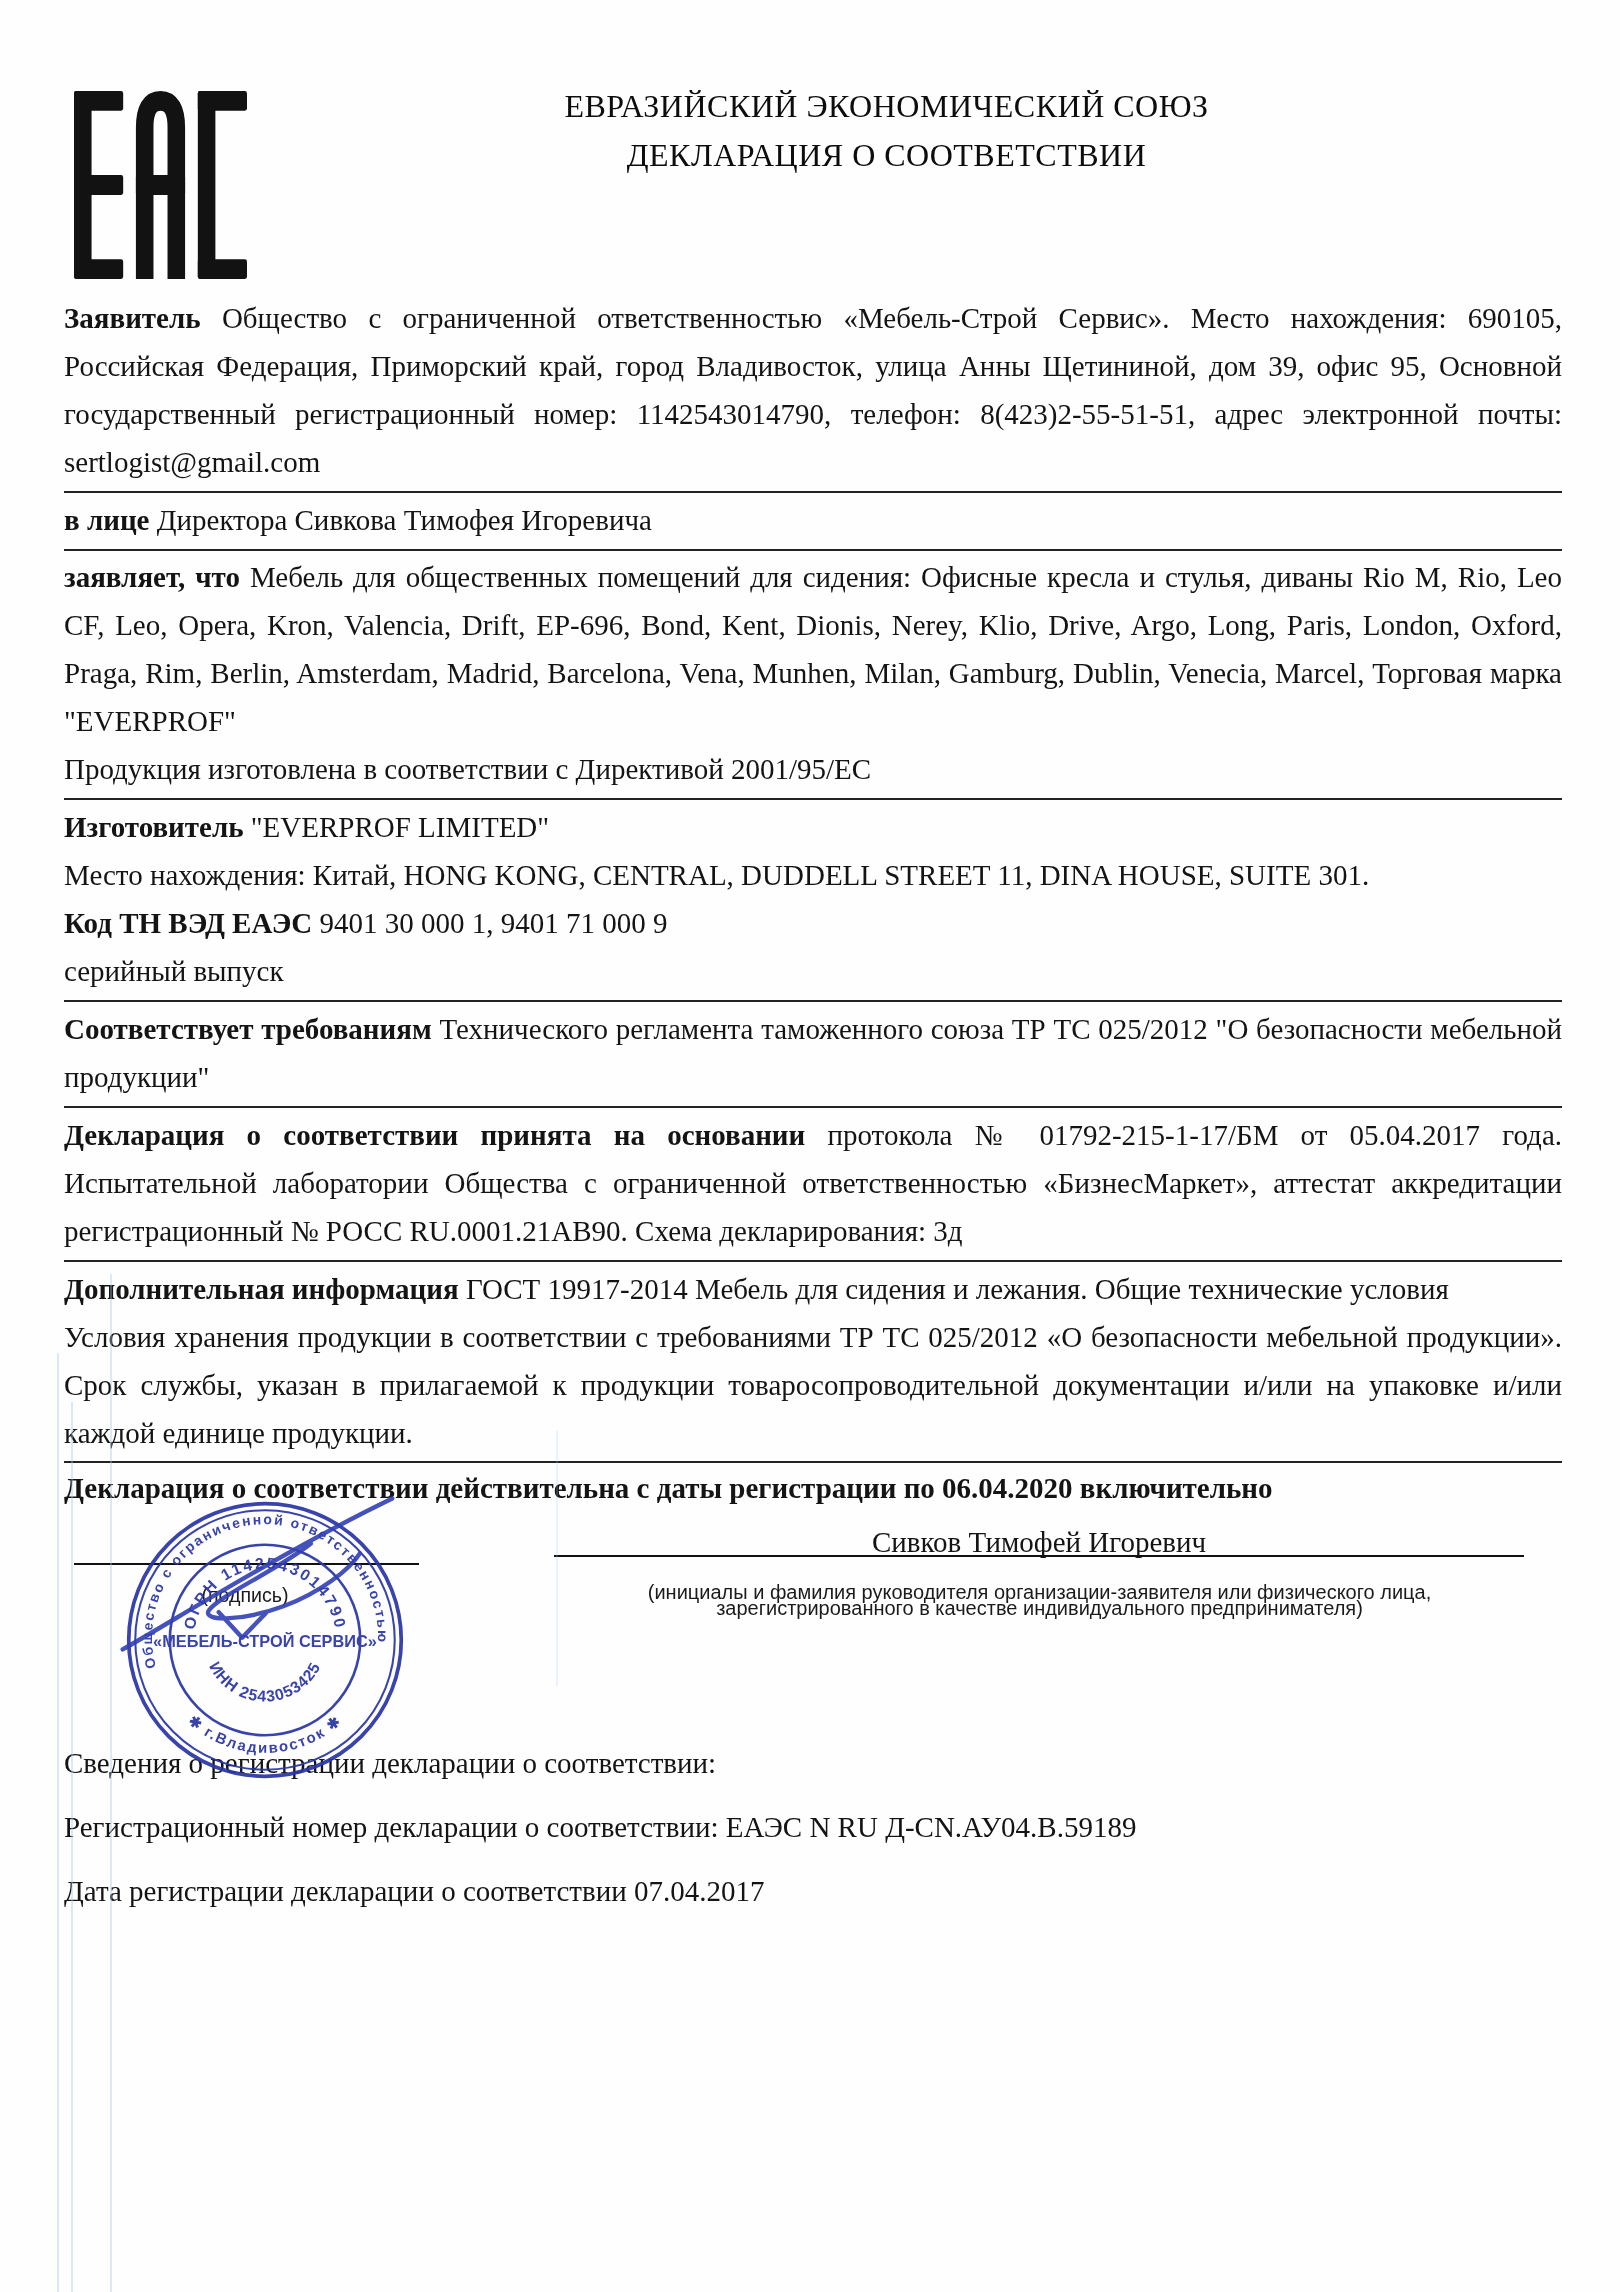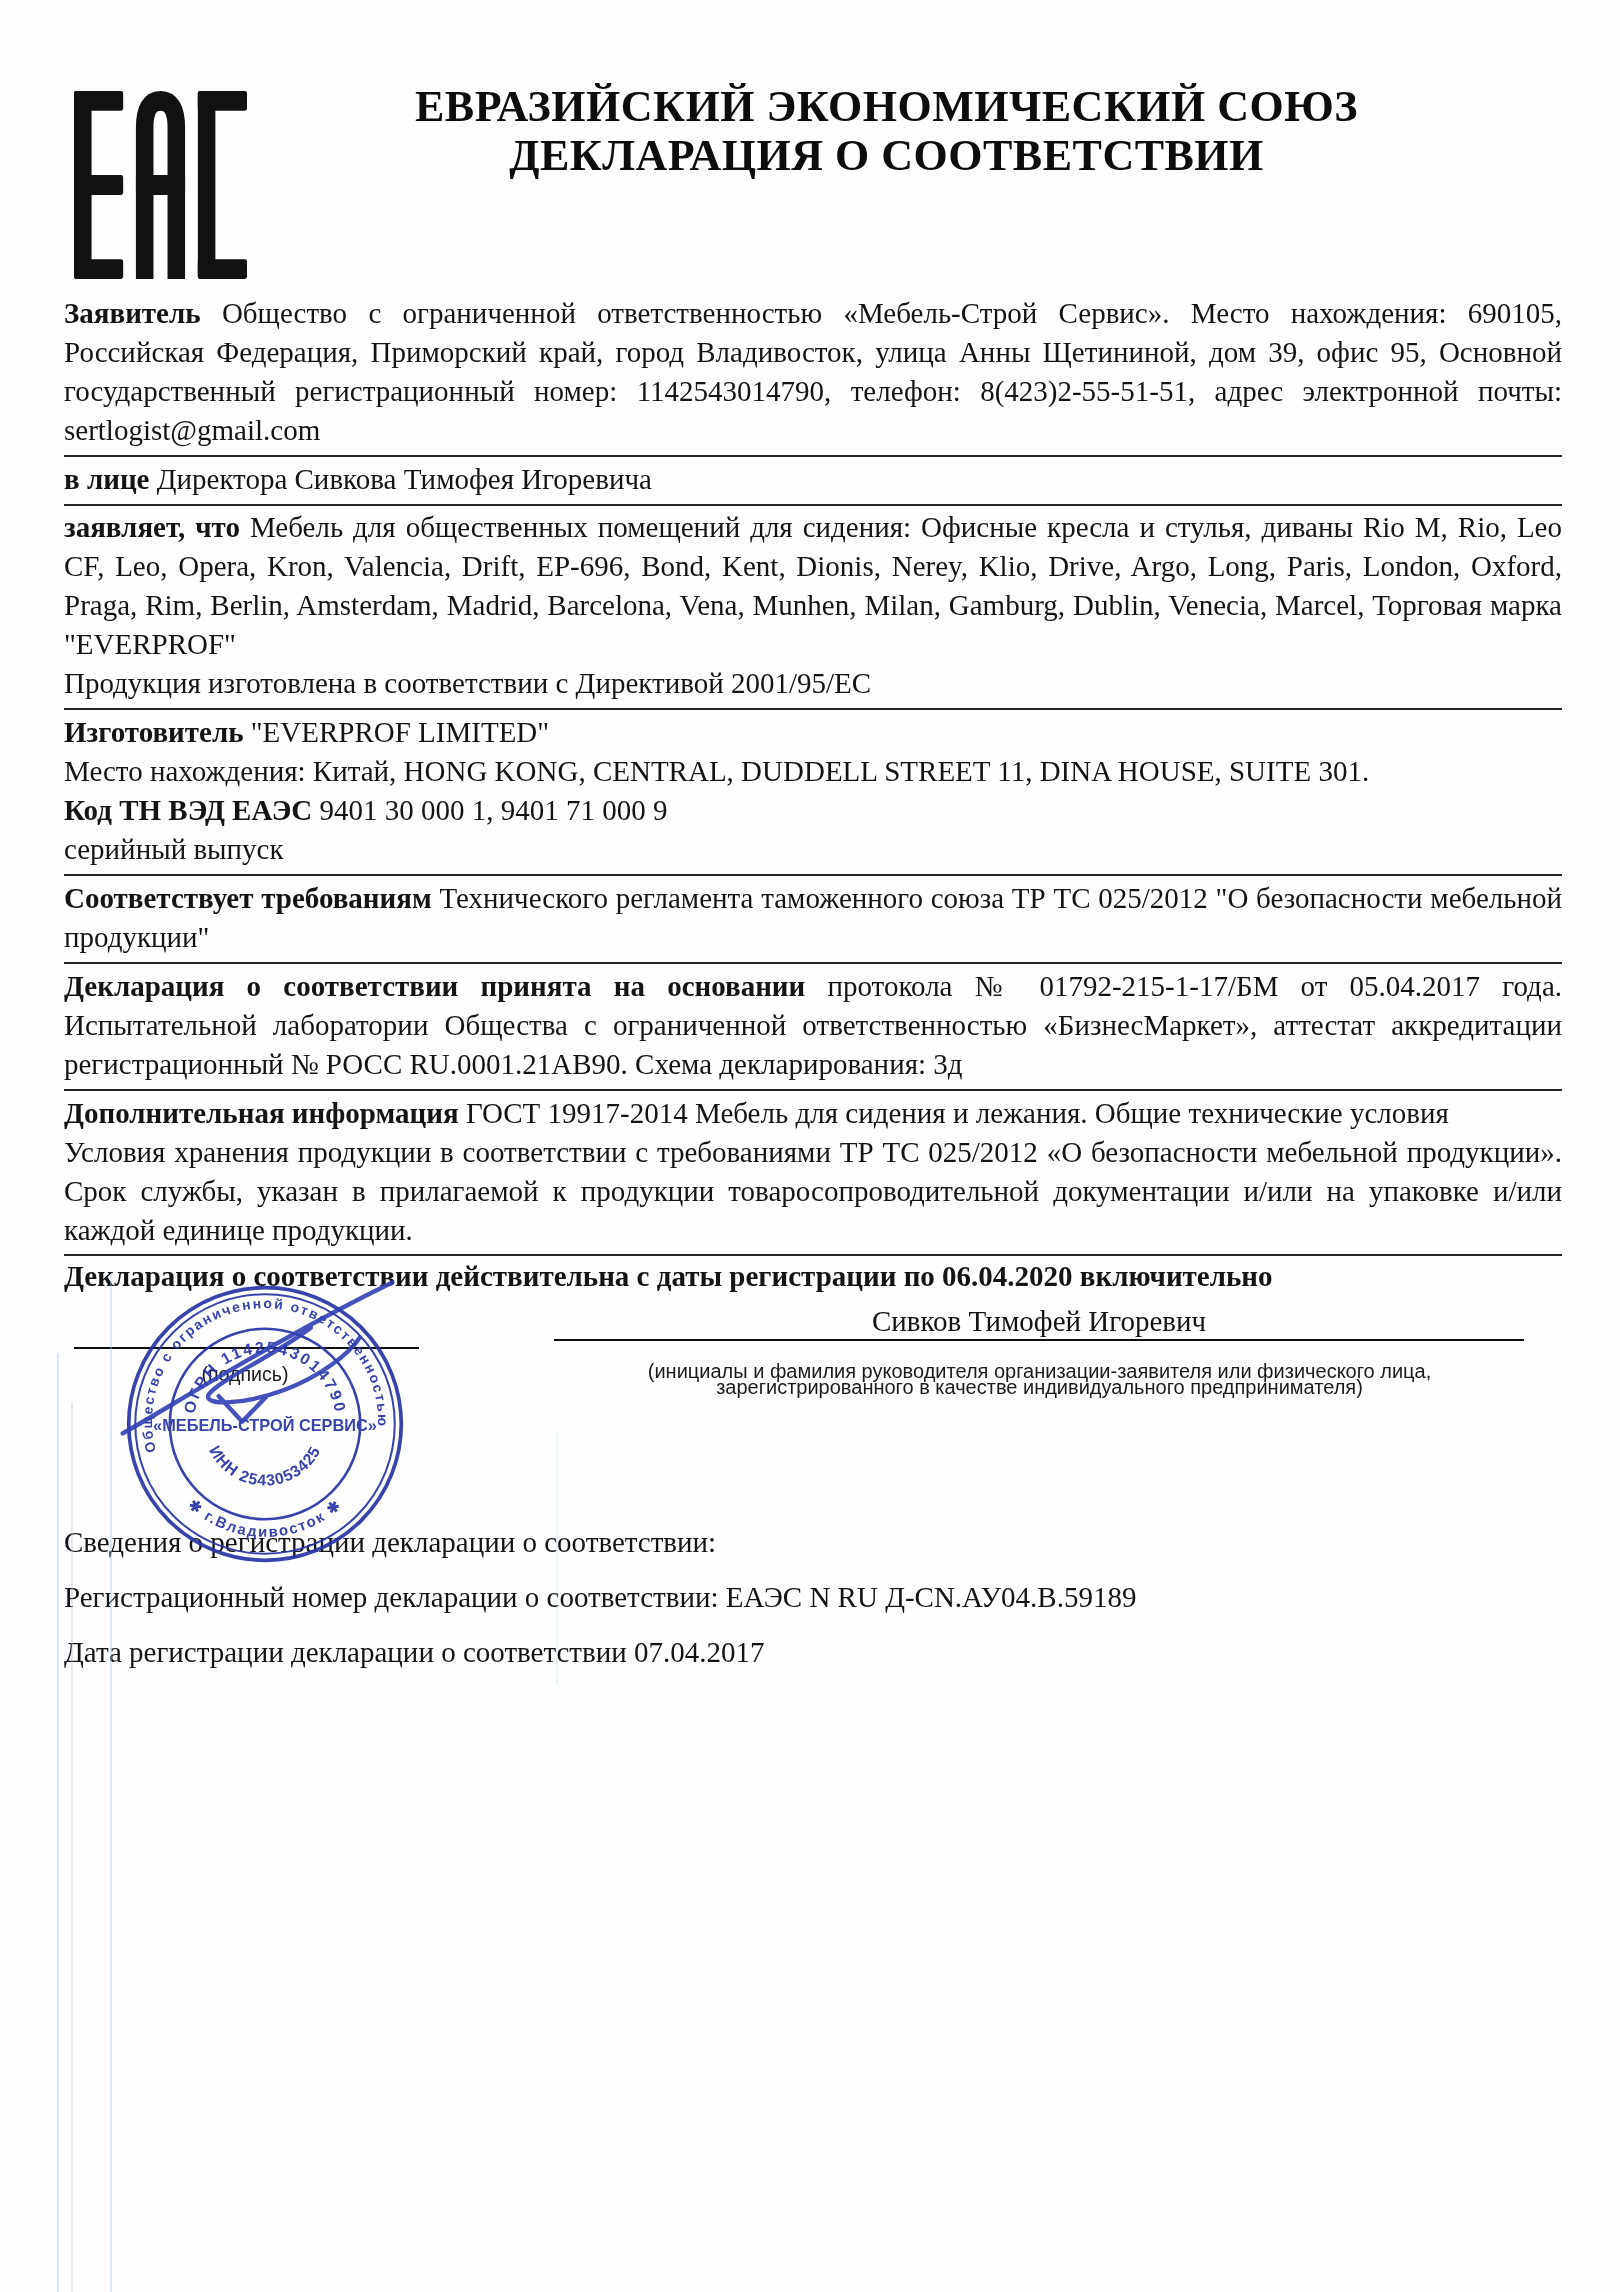--- a/index.html
+++ b/index.html
@@ -6,25 +6,25 @@
   html,body{margin:0;padding:0;background:#9a9a9a;}
   .page{
     position:relative; width:1620px; height:2293px; margin:0 auto;
     background:#fefefe; overflow:hidden;
     font-family:"Liberation Serif", serif; color:#141414;
   }
   
   .eac{position:absolute; left:74px; top:91px; width:173px; height:188px;}
   .title{
     position:absolute; left:323px; top:82px; width:1127px;
-    text-align:center; font-weight:bold; font-size:44px; line-height:49px;
+    text-align:center; font-weight:normal; font-size:32px; line-height:49px;
     letter-spacing:0.5px; color:#0d0d0d;
   }
   
-  .doc{position:absolute; left:64px; top:291px; width:1498px; font-size:29px; line-height:39px;}
+  .doc{position:absolute; left:64px; top:291px; width:1498px; font-size:29px; line-height:48px;}
   .sec{border-bottom:2.5px solid #232323; padding:2.9px 0 4.9px;}
   .p{margin:0; text-align:justify;}
   .b{font-weight:bold;}
   .validity{font-weight:bold; padding-top:1px; margin:0;}
   
   .sig-row{position:relative; height:227px;}
   .rule{position:absolute; border-top:2.5px solid #111; height:0;}
   .rule-left{left:9.8px; top:51px; width:345px;}
   .rule-right{left:490px; top:43px; width:970px; border-top-width:2.9px;}
   .sign-caption{

